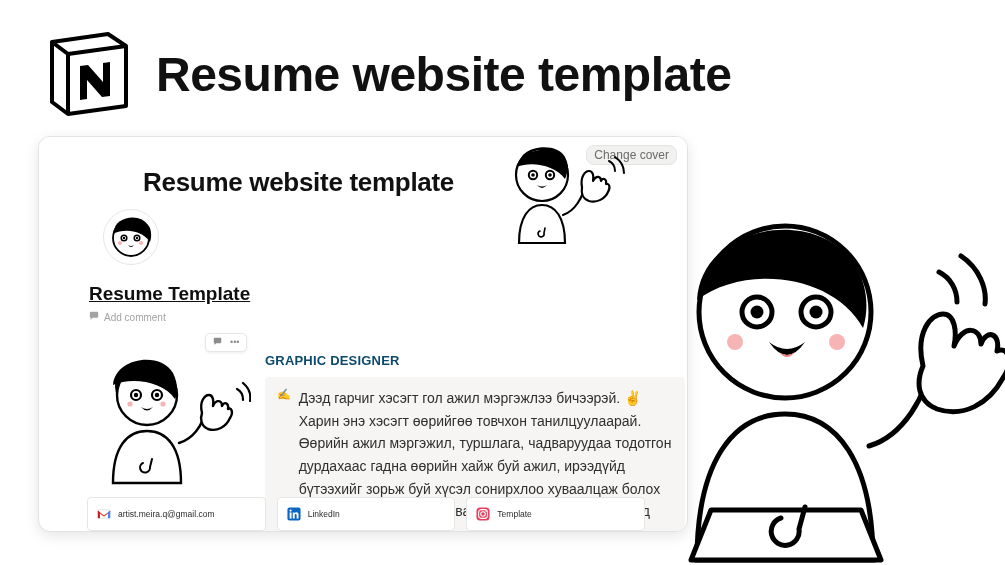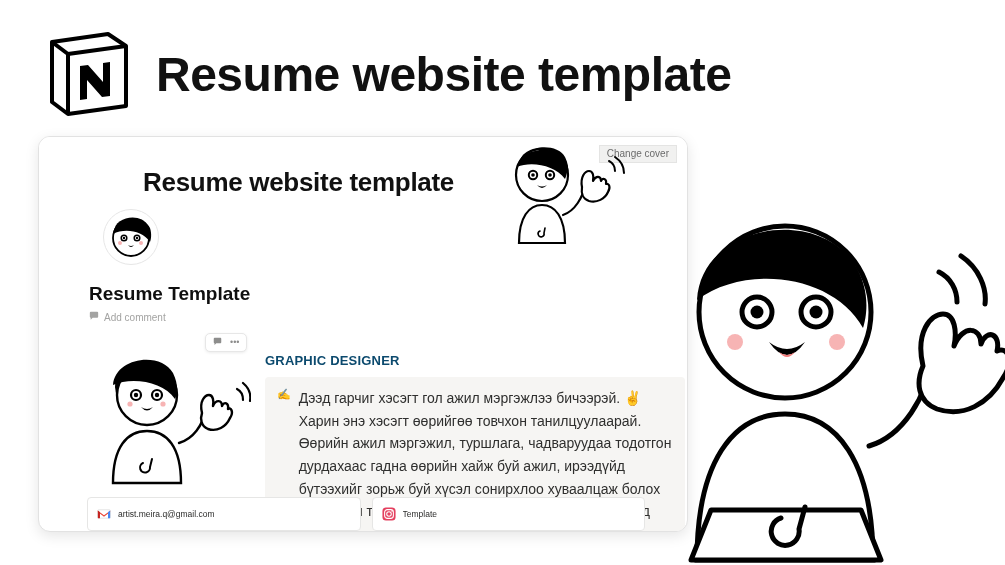--- a/index.html
+++ b/index.html
@@ -54,25 +54,25 @@
   
   #cover-area {
     position: relative;
     height: 112px;
     background: #ffffff;
   }
   #change-cover-btn {
     position: absolute;
     right: 10px;
     top: 8px;
-    font-size: 10px;
+    font-size: 12px;
     color: #6b6b6b;
     background: #f1f1f0;
     border: 1px solid #e4e4e3;
-    border-radius: 0;
+    border-radius: 8px;
     padding: 3px 7px;
     line-height: 1;
     cursor: pointer;
     white-space: nowrap;
   }
   #cover-title {
     position: absolute;
     left: 104px;
     top: 30px;
     font-size: 26px;
@@ -103,20 +103,21 @@
   }
 
   
   #doc-title {
     position: absolute;
     left: 50px;
     top: 146px;
     font-size: 19px;
     font-weight: bold;
     color: #0f0f0f;
+    text-decoration: underline;
   }
   #add-comment {
     position: absolute;
     left: 50px;
     top: 174px;
     display: flex;
     align-items: flex-end;
     gap: 5px;
     color: #a3a3a2;
     font-size: 10px;
@@ -358,20 +359,31 @@
           <rect x="0.6" y="3.2" width="14.8" height="9.6" rx="1.4" fill="#ffffff" stroke="#d8d8d8" stroke-width="0.8"></rect>
           <path d="M1 4.2 L8 9.4 L15 4.2 L15 5.8 L8 11 L1 5.8 Z" fill="#EA4335"></path>
           <path d="M1 4 L1 12.8 L3.4 12.8 L3.4 6 Z" fill="#C5221F"></path>
           <path d="M15 4 L15 12.8 L12.6 12.8 L12.6 6 Z" fill="#4285F4"></path>
         </svg>
       </span>
       <span class="label">artist.meira.q@gmail.com</span>
     </div>
 
 
+    <div class="link-card">
+      <span class="link-icon">
+        <svg viewBox="0 0 16 16" width="14" height="14" aria-hidden="true">
+          <rect x="0.5" y="0.5" width="15" height="15" rx="2.4" fill="#0A66C2"></rect>
+          <rect x="3" y="6.2" width="2.2" height="7" fill="#ffffff"></rect>
+          <circle cx="4.1" cy="4.1" r="1.3" fill="#ffffff"></circle>
+          <path d="M6.6 6.2 H8.7 V7.2 C9.1 6.5 9.9 6 10.9 6 C12.4 6 13.2 7 13.2 8.9 V13.2 H11 V9.4 C11 8.4 10.6 7.9 9.9 7.9 C9.2 7.9 8.8 8.4 8.8 9.4 V13.2 H6.6 Z" fill="#ffffff"></path>
+        </svg>
+      </span>
+      <span class="label">LinkedIn</span>
+    </div>
 
     <div class="link-card">
       <span class="link-icon">
         <svg viewBox="0 0 16 16" width="14" height="14" aria-hidden="true">
           <rect x="0.5" y="0.5" width="15" height="15" rx="4" fill="#E4405F"></rect>
           <rect x="3" y="3" width="10" height="10" rx="3" fill="none" stroke="#ffffff" stroke-width="1.2"></rect>
           <circle cx="8" cy="8" r="2.6" fill="none" stroke="#ffffff" stroke-width="1.2"></circle>
           <circle cx="11.4" cy="4.7" r="0.85" fill="#ffffff"></circle>
         </svg>
       </span>

